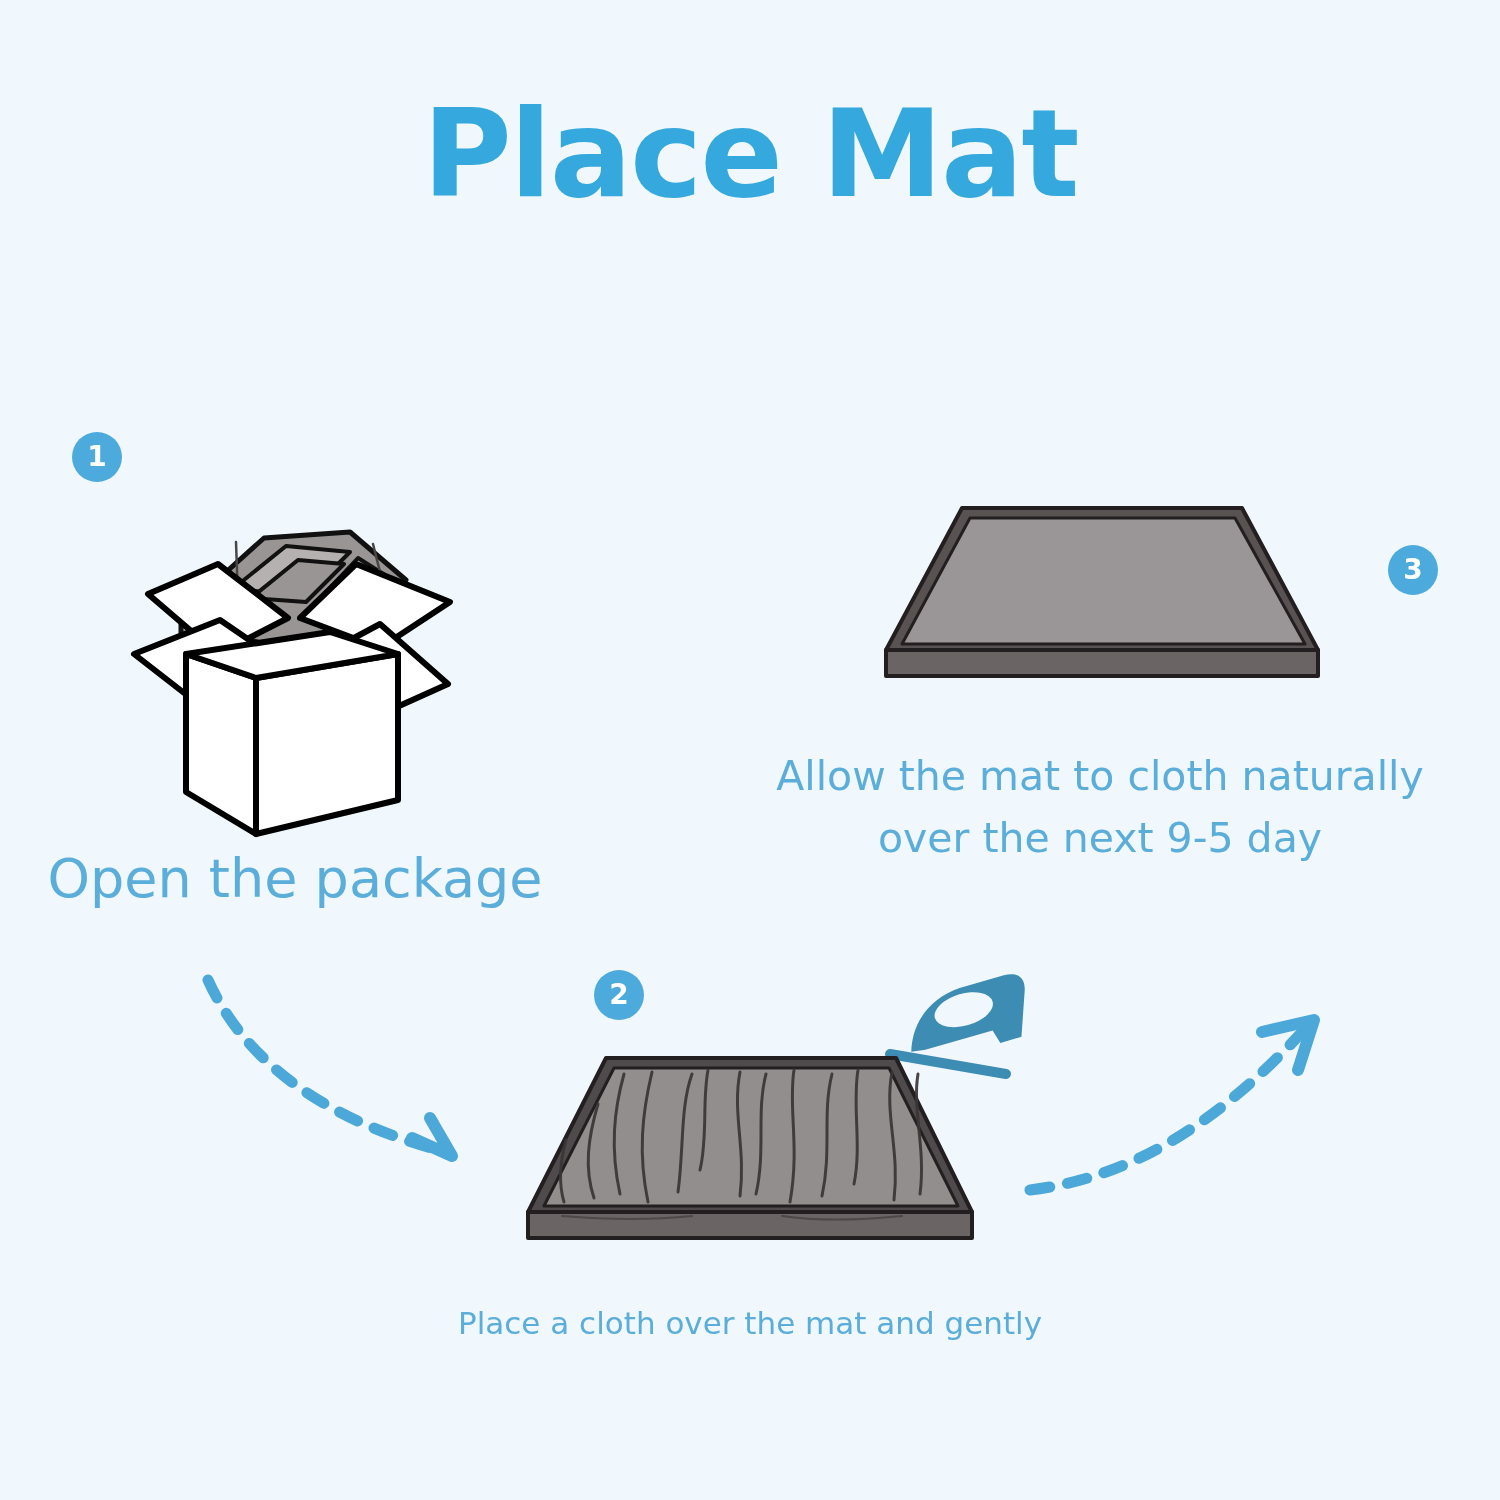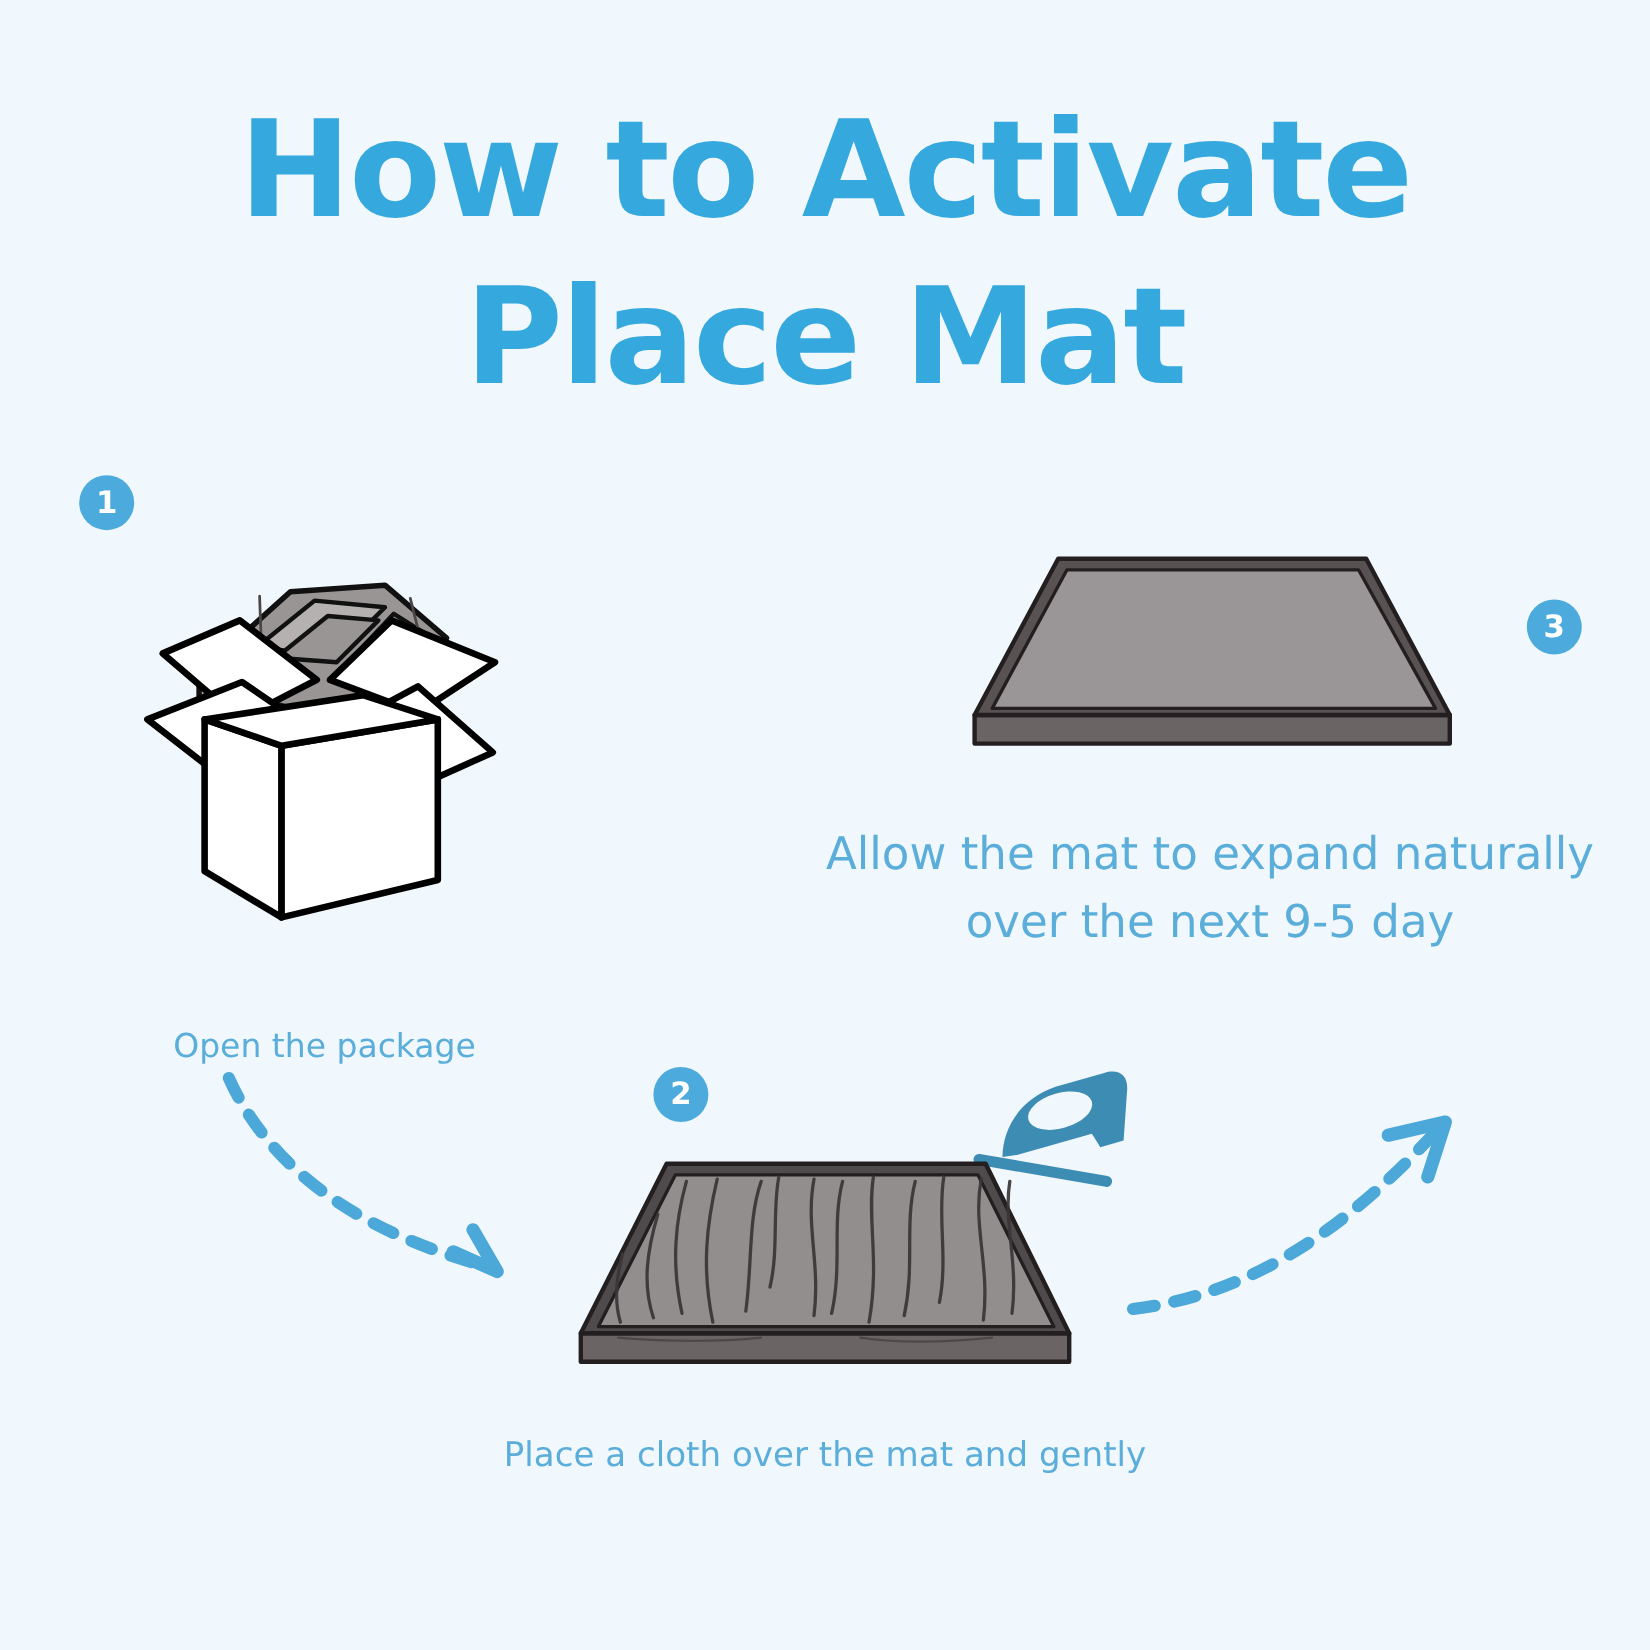--- a/index.html
+++ b/index.html
@@ -62,23 +62,23 @@
     position: absolute;
     color: #5badda;
     font-family: "DejaVu Sans", sans-serif;
     font-size: 40px;
     line-height: 62px;
     text-align: center;
     white-space: nowrap;
   }
   #caption-1 {
     left: 0px;
-    top: 921px;
+    top: 848px;
     width: 590px;
-    font-size: 30px;
+    font-size: 54px;
   }
   #caption-3 {
     left: 700px;
     top: 745px;
     width: 800px;
     font-size: 41px;
   }
   #caption-2 {
     left: 240px;
     top: 1292px;
@@ -96,21 +96,20 @@
   #arrow-right        { left: 1008px; top: 998px;  width: 332px;  height: 224px; }
 
   svg { display: block; overflow: visible; }
 </style>
 </head>
 <body>
 
 <div id="root">
 
   <div class="title-block">
-    <span class="title-line">How to Activate</span>
     <span class="title-line">Place Mat</span>
   </div>
 
   <div class="badge" id="badge-1">1</div>
 
   <div class="illus" id="box-illustration">
     <svg width="370" height="352" viewBox="0 0 370 352" xmlns="http://www.w3.org/2000/svg">
       <g stroke="#111111" stroke-width="5" stroke-linejoin="round" stroke-linecap="round">
 
         <path d="M93 132 L93 218 L178 250 L262 207 L262 118 L178 150 Z" fill="#bdb9b9"></path>
@@ -162,21 +161,21 @@
         <path d="M24 158 L456 158 L456 184 L24 184 Z" fill="#6a6465"></path>
 
         <path d="M100 16 L380 16 L456 158 L24 158 Z" fill="#585253"></path>
 
         <path d="M108 26 L373 26 L443 152 L40 152 Z" fill="#9a9596" stroke-width="3"></path>
       </g>
     </svg>
   </div>
 
   <div class="caption" id="caption-3">
-    <div>Allow the mat to expand naturally</div>
+    <div>Allow the mat to cloth naturally</div>
     <div>over the next 9-5 day</div>
   </div>
 
   <div class="illus" id="arrow-left">
     <svg width="320" height="232" viewBox="0 0 320 232" xmlns="http://www.w3.org/2000/svg">
       <path d="M28 12 C64 92 142 150 258 182" fill="none" stroke="#4ba8d8" stroke-width="11" stroke-linecap="round" stroke-dasharray="20 18"></path>
       <path d="M232 170 L272 188 L250 150" fill="none" stroke="#4ba8d8" stroke-width="12" stroke-linecap="round" stroke-linejoin="round"></path>
     </svg>
   </div>
 

